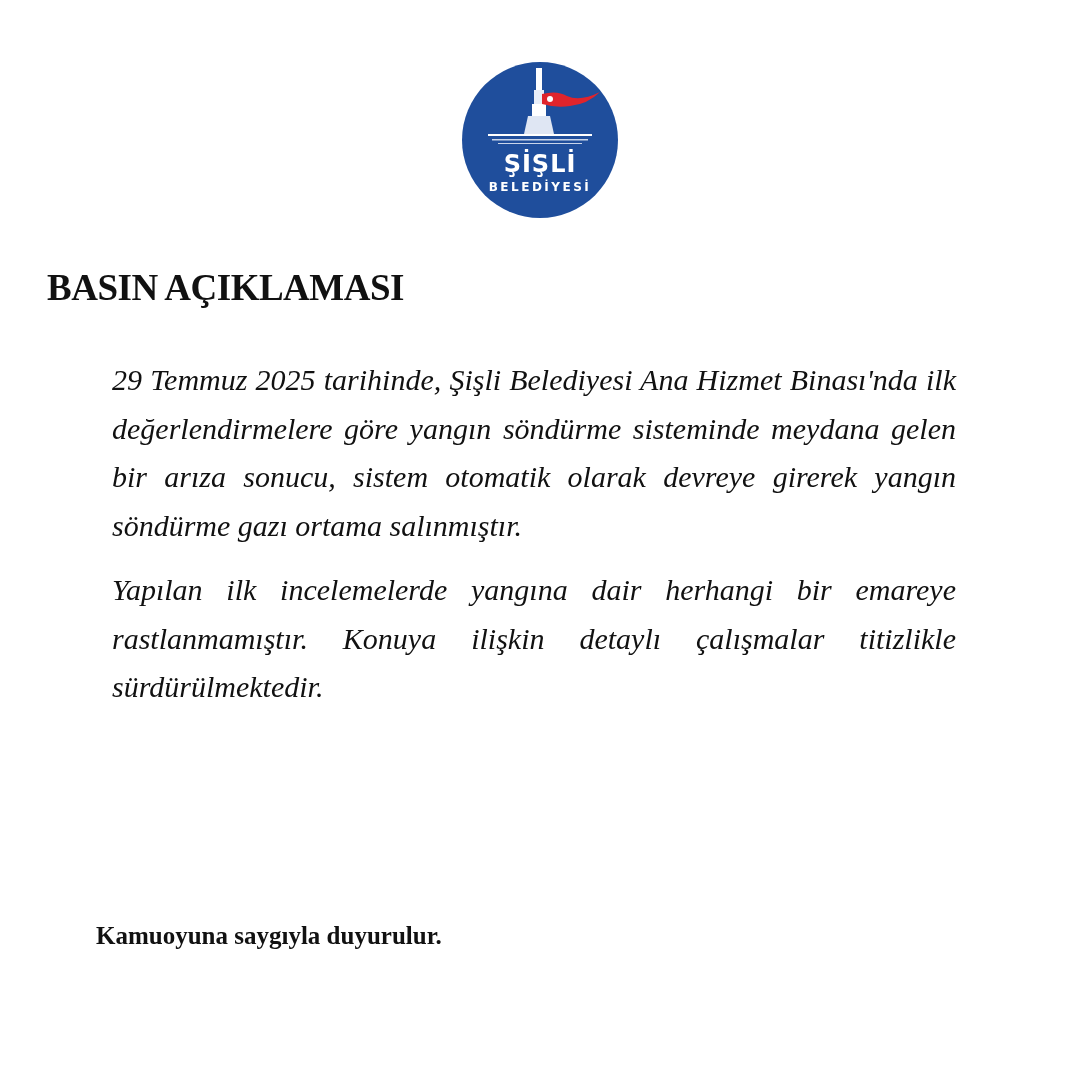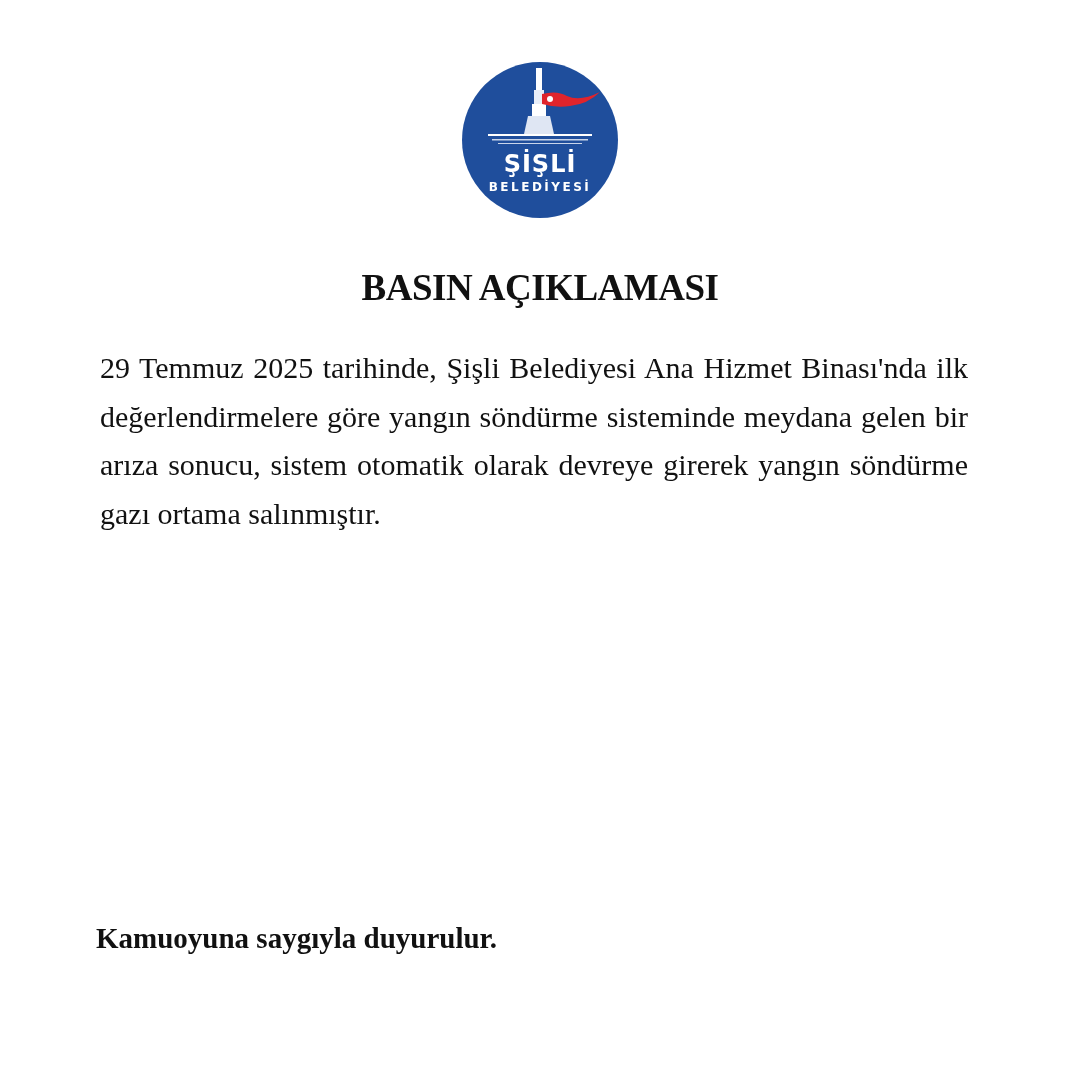--- a/index.html
+++ b/index.html
@@ -4,27 +4,27 @@
   <style>
     html, body { margin: 0; padding: 0; background: #ffffff; }
     body { width: 1080px; height: 1080px; position: relative; overflow: hidden; }
     .logo-wrap { position: absolute; left: 462px; top: 62px; width: 156px; height: 156px; }
     .logo-circle { width: 156px; height: 156px; border-radius: 50%; background: #1f4e9c; position: relative; overflow: hidden; }
     .logo-text { position: absolute; left: 0; right: 0; top: 86px; text-align: center; color: #ffffff;
       font-family: "DejaVu Sans", sans-serif; font-weight: bold; font-size: 24px; letter-spacing: 1px; line-height: 32px; }
     .logo-sub { position: absolute; left: 0; right: 0; top: 118px; text-align: center; color: #ffffff;
       font-family: "DejaVu Sans", sans-serif; font-weight: bold; font-size: 12px; letter-spacing: 2.5px; }
     .logo-svg { position: absolute; left: 0; top: 0; }
-    .title { position: absolute; left: 0; right: 0; top: 266px; text-align: center;
-      font-family: "Liberation Serif", serif; font-weight: bold; font-size: 37px; color: #111; letter-spacing: -0.5px; }
+    .title { position: absolute; left: 0; right: 0; top: 266px; text-align: left;
+      font-family: "Liberation Serif", serif; font-weight: bold; font-size: 37px; color: #111; letter-spacing: -0.5px; padding-left: 47px; }
     .body { position: absolute; left: 96px; width: 876px; top: 340px;
       font-family: "Liberation Serif", serif; font-size: 30px; line-height: 48.5px; color: #111; }
-    .para { text-align: justify; text-align-last: left; margin: 4px; }
+    .para { text-align: justify; text-align-last: left; margin: 16px; font-style: italic; }
     .closing { position: absolute; left: 96px; top: 922px; font-family: "Liberation Serif", serif;
-      font-weight: bold; font-size: 29px; color: #111; }
+      font-weight: bold; font-size: 25px; color: #111; }
   </style>
 </head>
 <body>
 
 <div class="logo-wrap">
   <div class="logo-circle">
     <svg class="logo-svg" width="156" height="156" viewBox="0 0 156 156">
 
       <rect x="74" y="6" width="6" height="22" fill="#ffffff"></rect>
       <rect x="72" y="28" width="10" height="14" fill="#e8eef8"></rect>
@@ -40,15 +40,16 @@
     </svg>
     <div class="logo-text">ŞİŞLİ</div>
     <div class="logo-sub">BELEDİYESİ</div>
   </div>
 </div>
 
 <div class="title">BASIN AÇIKLAMASI</div>
 
 <div class="body">
   <p class="para">29 Temmuz 2025 tarihinde, Şişli Belediyesi Ana Hizmet Binası'nda ilk değerlendirmelere göre yangın söndürme sisteminde meydana gelen bir arıza sonucu, sistem otomatik olarak devreye girerek  yangın söndürme gazı ortama salınmıştır.</p>
+  <p class="para">Yapılan ilk incelemelerde yangına dair herhangi bir emareye rastlanmamıştır. Konuya ilişkin detaylı çalışmalar titizlikle sürdürülmektedir.</p>
 </div>
 
 <div class="closing">Kamuoyuna saygıyla duyurulur.</div>
 
 </body></html>

